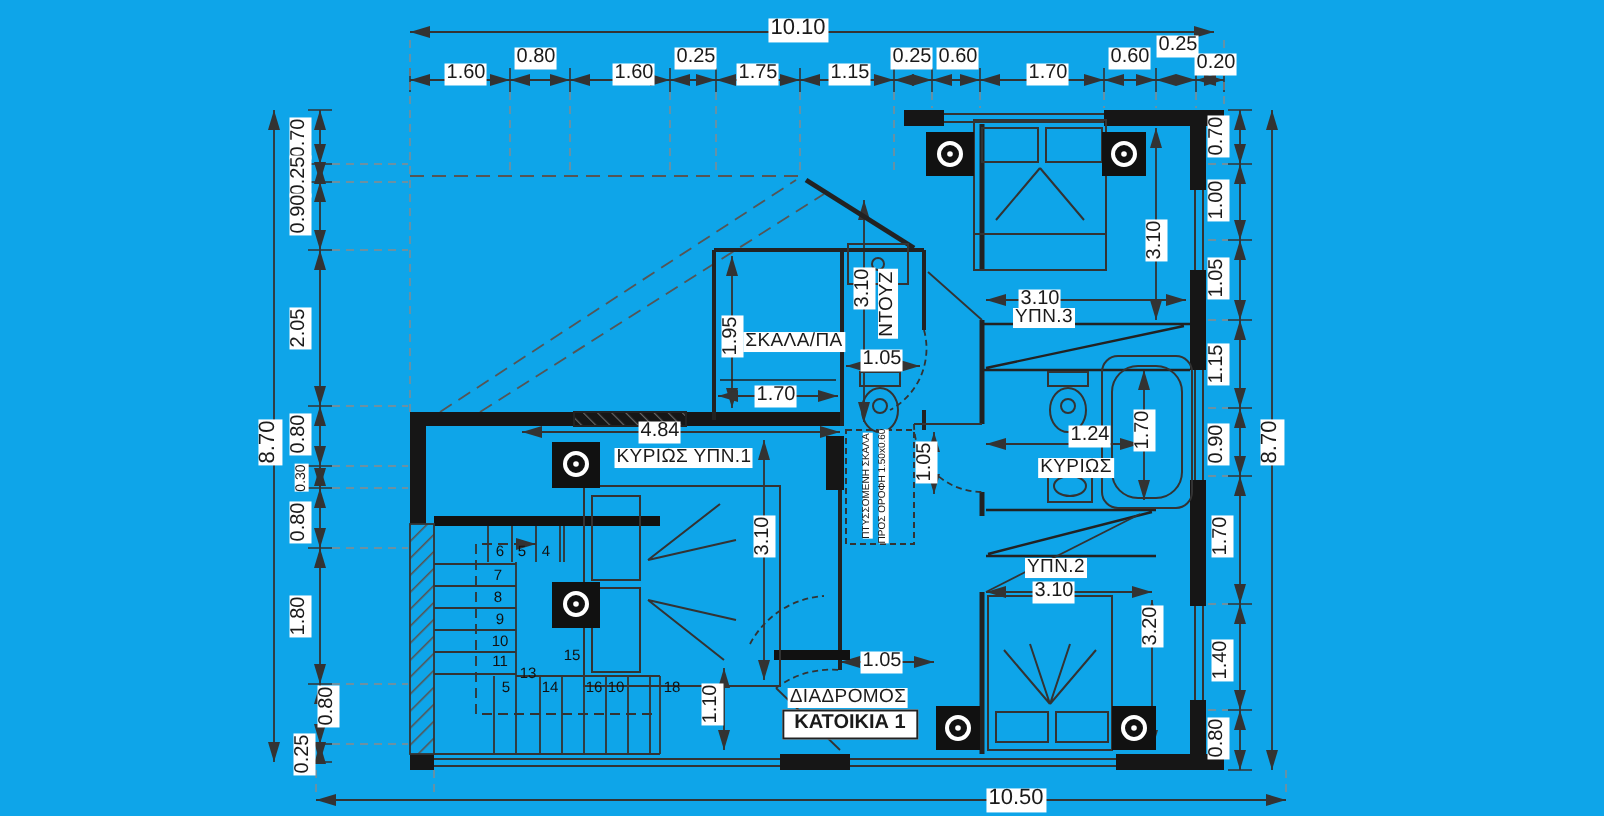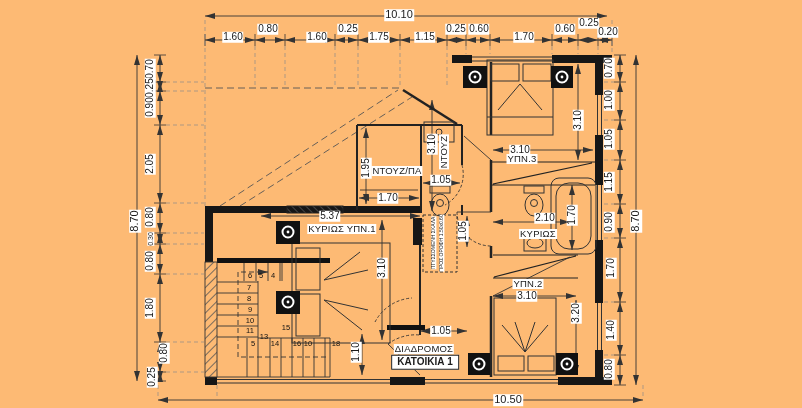--- a/index.html
+++ b/index.html
@@ -1,16 +1,16 @@
 <!DOCTYPE html>
 <html><head>
 <meta charset="utf-8">
 <style>
   html,body{margin:0;padding:0;background:#fff;}
-  .canvas{position:relative;width:802px;height:408px;background:#fdba74;
+  .canvas{position:relative;width:802px;height:408px;background:#0ea5e9;
           font-family:"Liberation Sans",sans-serif;overflow:hidden;}
   .canvas svg{position:absolute;left:0;top:0;}
   .lbl{position:absolute;transform:translate(-50%,-50%);font-size:10px;color:#1a1a1a;
        background:#fff;padding:0 1px;line-height:1.05;white-space:nowrap;}
   .vlbl{position:absolute;transform:translate(-50%,-50%) rotate(-90deg);font-size:10px;
         color:#1a1a1a;background:#fff;padding:0 1px;line-height:1.05;white-space:nowrap;}
   .big{font-size:11px;}
   .room{font-size:9.5px;letter-spacing:.2px;}
   .stair{font-size:7.5px;background:transparent;padding:0;color:#111;}
   .tiny{font-size:5px;padding:0;}
@@ -291,37 +291,37 @@
 <div class="vlbl" style="left:609px;top:100px">1.00</div>
 <div class="vlbl" style="left:609px;top:139px">1.05</div>
 <div class="vlbl" style="left:609px;top:182px">1.15</div>
 <div class="vlbl" style="left:609px;top:222px">0.90</div>
 <div class="vlbl" style="left:611px;top:268px">1.70</div>
 <div class="vlbl" style="left:611px;top:330px">1.40</div>
 <div class="vlbl" style="left:609px;top:369px">0.80</div>
 
 <div class="lbl big" style="left:508px;top:400px">10.50</div>
 
-<div class="lbl" style="left:330px;top:216px">5.37</div>
+<div class="lbl" style="left:330px;top:216px">4.84</div>
 <div class="lbl room" style="left:342px;top:229px">ΚΥΡΙΩΣ ΥΠΝ.1</div>
 <div class="vlbl" style="left:382px;top:268px">3.10</div>
 
-<div class="lbl room" style="left:397px;top:171px">ΝΤΟΥΖ/ΠΑ</div>
+<div class="lbl room" style="left:397px;top:171px">ΣΚΑΛΑ/ΠΑ</div>
 <div class="vlbl" style="left:366px;top:168px">1.95</div>
 <div class="lbl" style="left:388px;top:198px">1.70</div>
 
 <div class="vlbl room" style="left:444px;top:152px">ΝΤΟΥΖ</div>
 <div class="vlbl" style="left:432px;top:144px">3.10</div>
 <div class="lbl" style="left:441px;top:180px">1.05</div>
 
 <div class="lbl" style="left:520px;top:150px">3.10</div>
 <div class="lbl room" style="left:522px;top:159px">ΥΠΝ.3</div>
 <div class="vlbl" style="left:578px;top:120px">3.10</div>
 
-<div class="lbl" style="left:545px;top:218px">2.10</div>
+<div class="lbl" style="left:545px;top:218px">1.24</div>
 <div class="lbl room" style="left:538px;top:234px">ΚΥΡΙΩΣ</div>
 <div class="vlbl" style="left:572px;top:215px">1.70</div>
 
 <div class="lbl room" style="left:528px;top:284px">ΥΠΝ.2</div>
 <div class="lbl" style="left:527px;top:296px">3.10</div>
 <div class="vlbl" style="left:576px;top:313px">3.20</div>
 
 <div class="lbl" style="left:441px;top:331px">1.05</div>
 <div class="vlbl" style="left:356px;top:352px">1.10</div>
 <div class="lbl room" style="left:424px;top:349px">ΔΙΑΔΡΟΜΟΣ</div>

